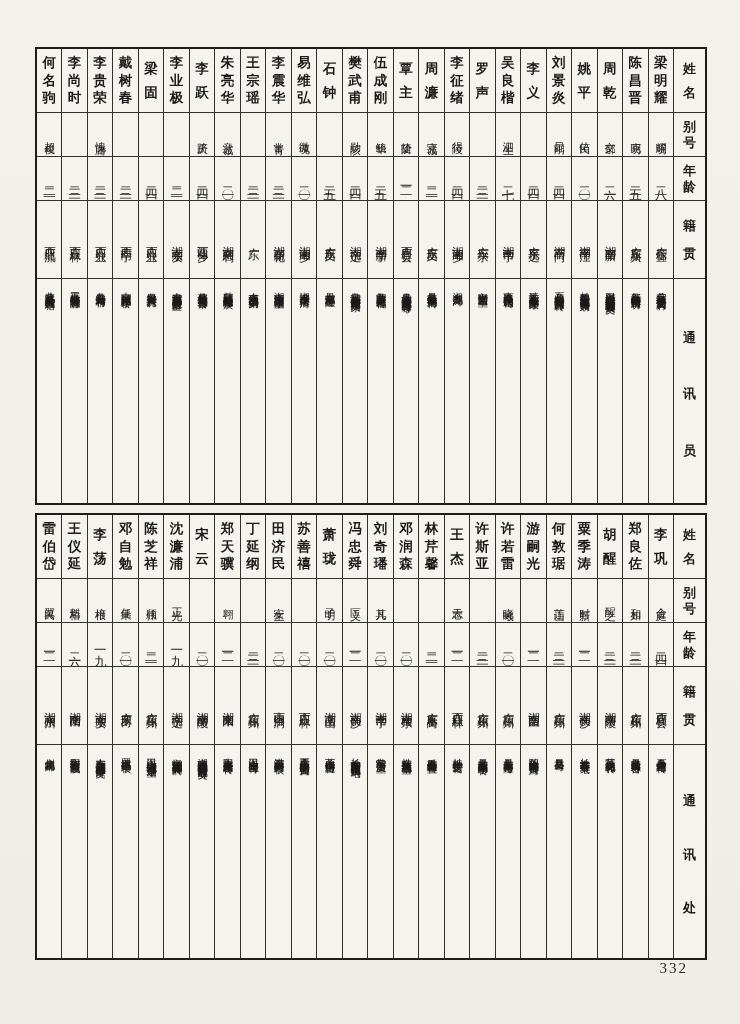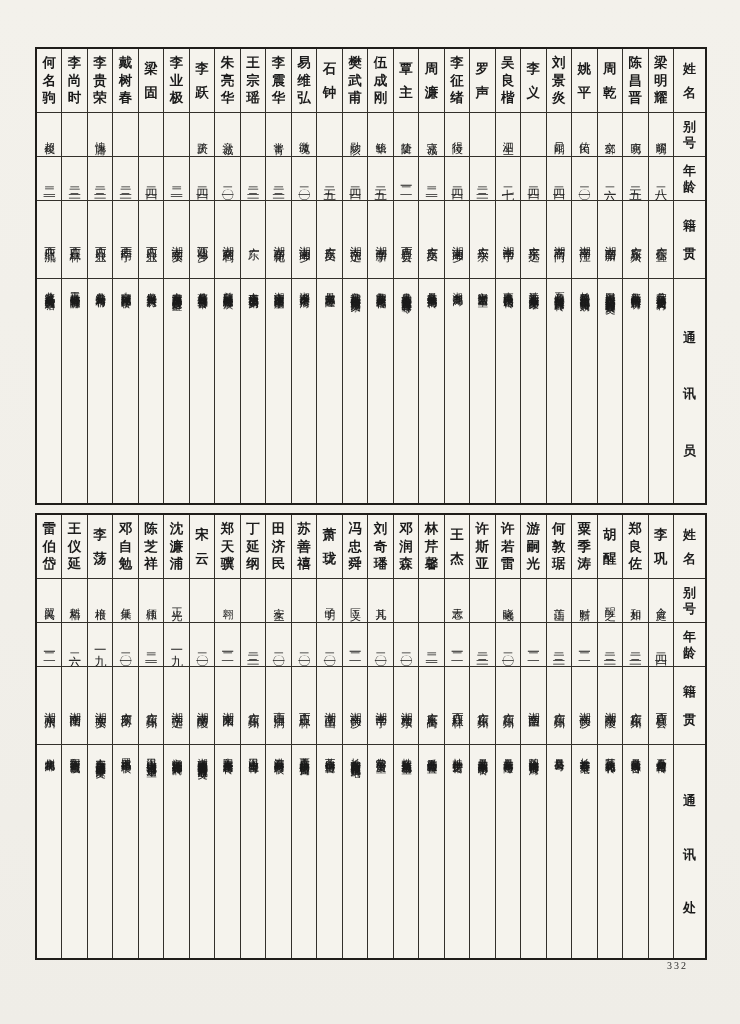--- a/index.html
+++ b/index.html
@@ -45,21 +45,21 @@
   .vtext{
     writing-mode:vertical-rl;text-orientation:upright;
     line-height:1;white-space:nowrap;
   }
   .alias .vtext{font-size:11px;letter-spacing:2px;}
   .age .vtext{font-size:12.5px;letter-spacing:2px;}
   .origin .vtext{font-size:11.5px;letter-spacing:1.5px;}
   .address .vtext{font-size:10.3px;letter-spacing:0.6px;}
   .page-number{
     position:absolute;right:52px;top:960px;
-    font-size:10px;letter-spacing:2px;color:#2a2a2a;
+    font-size:15px;letter-spacing:2px;color:#2a2a2a;
   }
 </style>
 </head>
 <body>
 
 <div class="sheet">
   <div class="tables">
 
     <div class="dtable top">
       <div class="col headcol">

